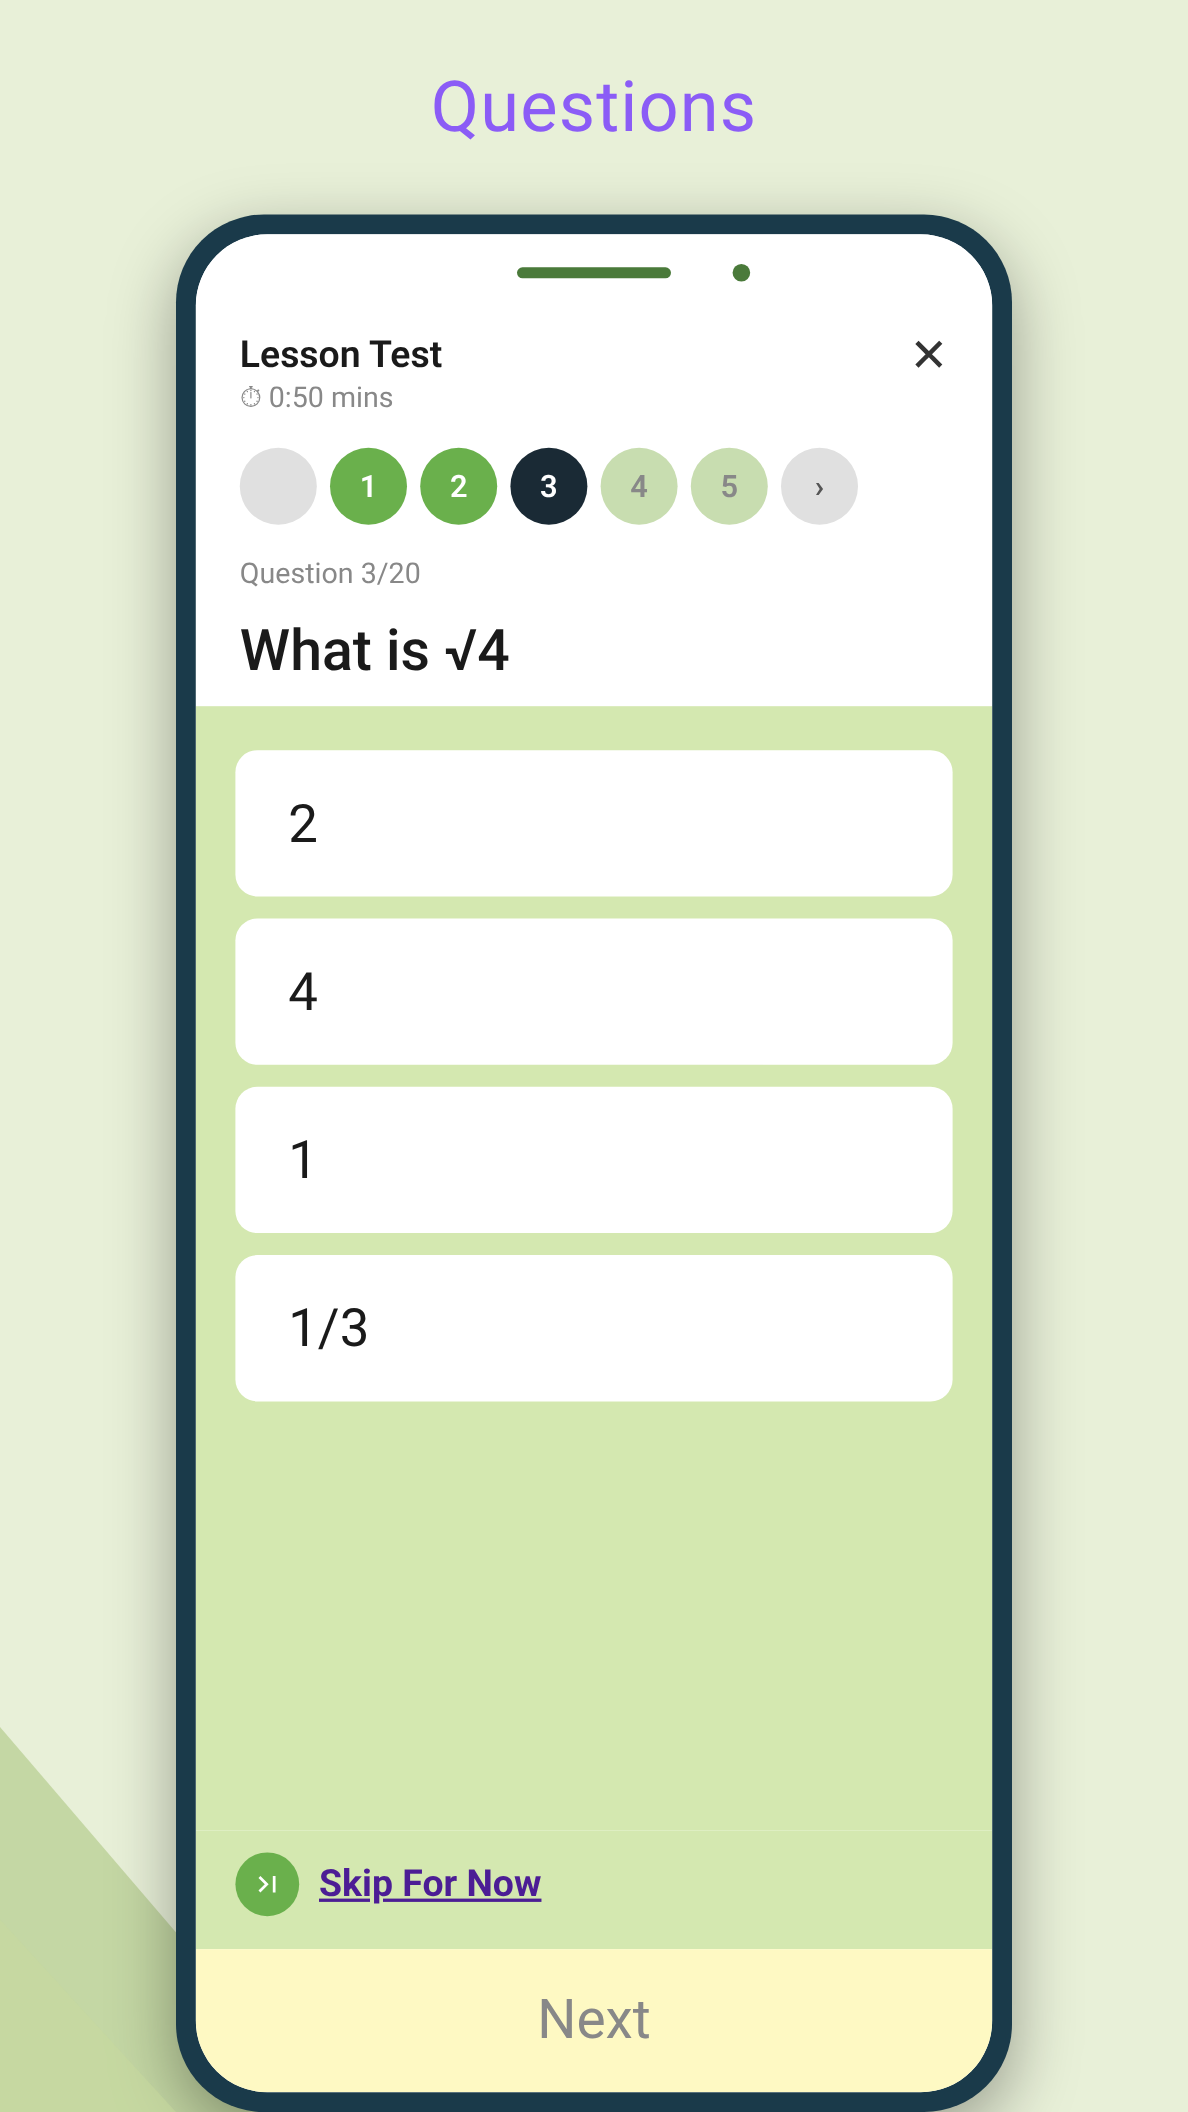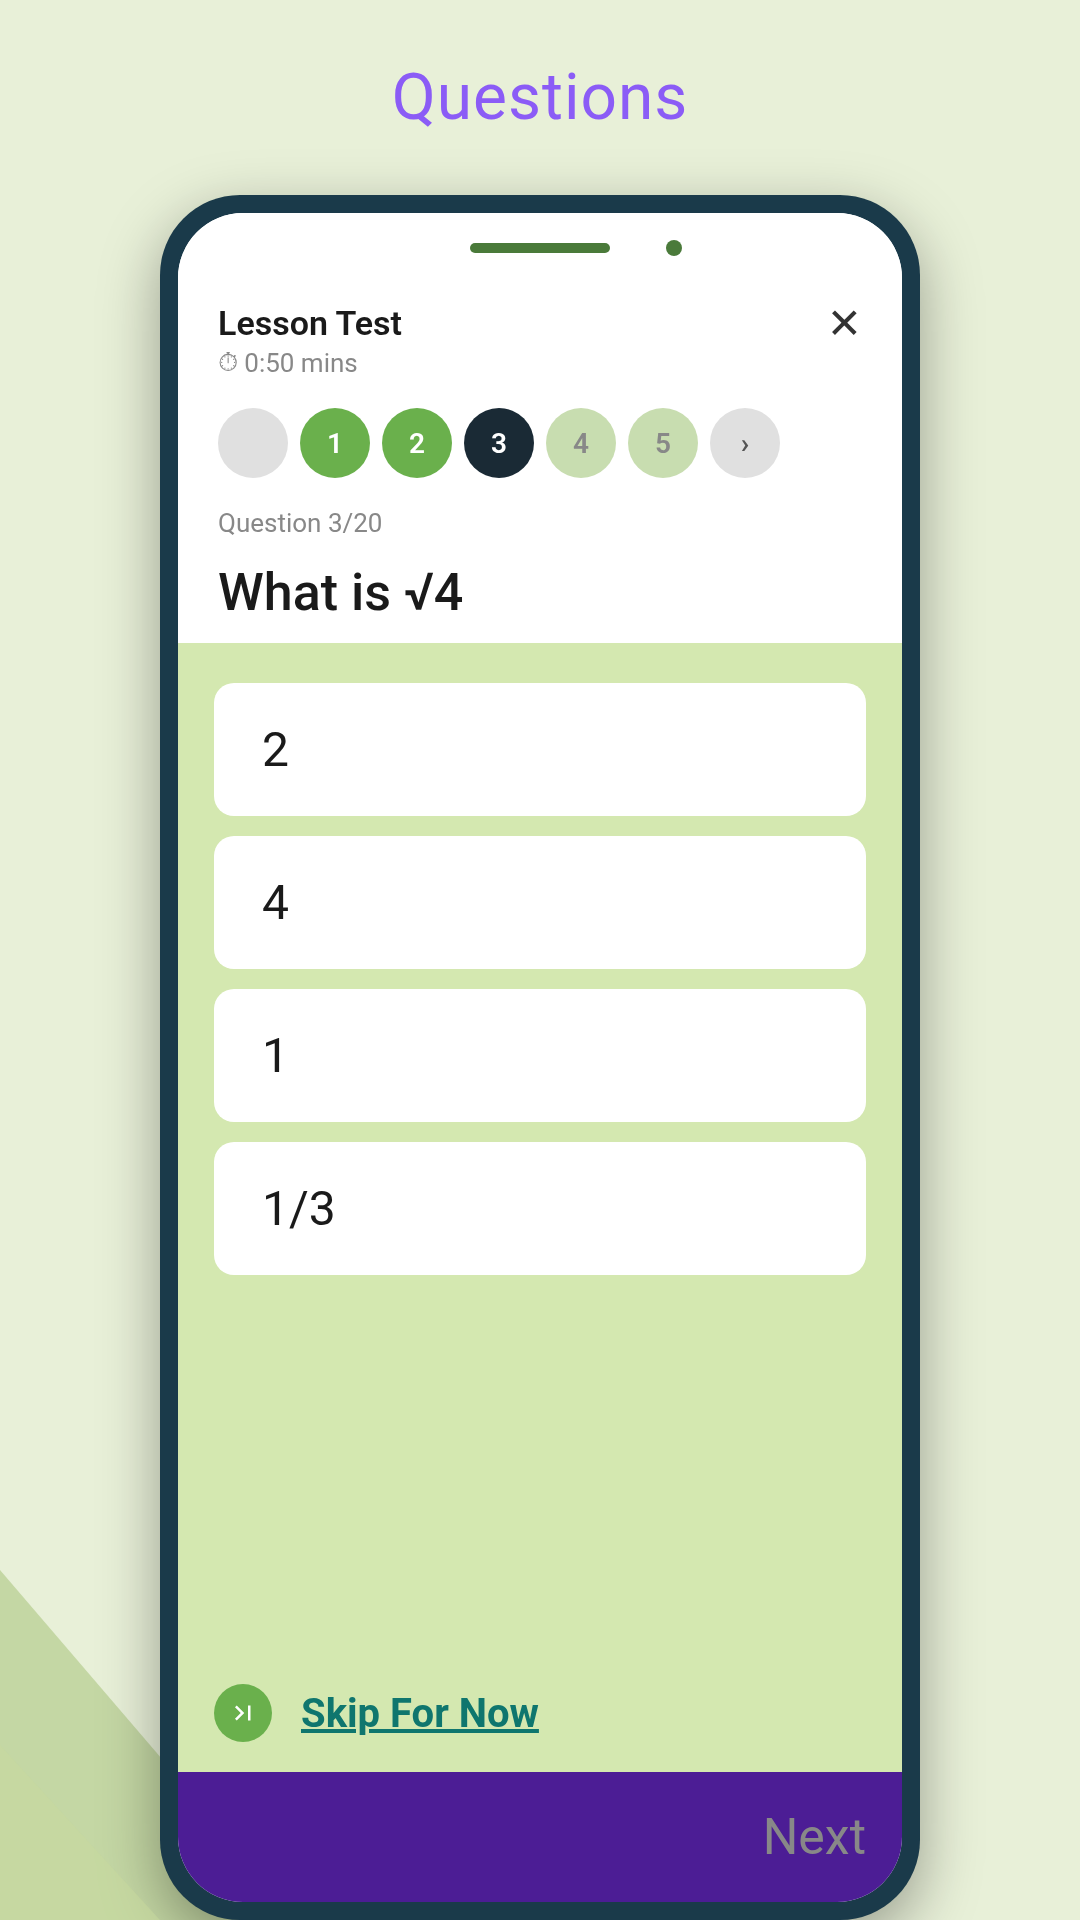--- a/index.html
+++ b/index.html
@@ -240,34 +240,33 @@
       flex-shrink: 0;
     }
 
     .skip-icon svg {
       width: 30px;
       height: 30px;
       fill: white;
     }
 
     .skip-text {
-      font-size: 40px;
+      font-size: 34px;
       font-weight: 700;
-      color: #0f766e;
+      color: #4c1d95;
       text-decoration: underline;
       cursor: pointer;
-      margin-left: 11px;
     }
 
     .next-bar {
-      background: #4c1d95;
+      background: #fef9c3;
       padding: 36px;
       display: flex;
       align-items: center;
-      justify-content: flex-end;
+      justify-content: center;
       flex-shrink: 0;
     }
 
     .next-btn {
       font-size: 50px;
       font-weight: 400;
       color: #888;
       cursor: pointer;
     }
   </style>

